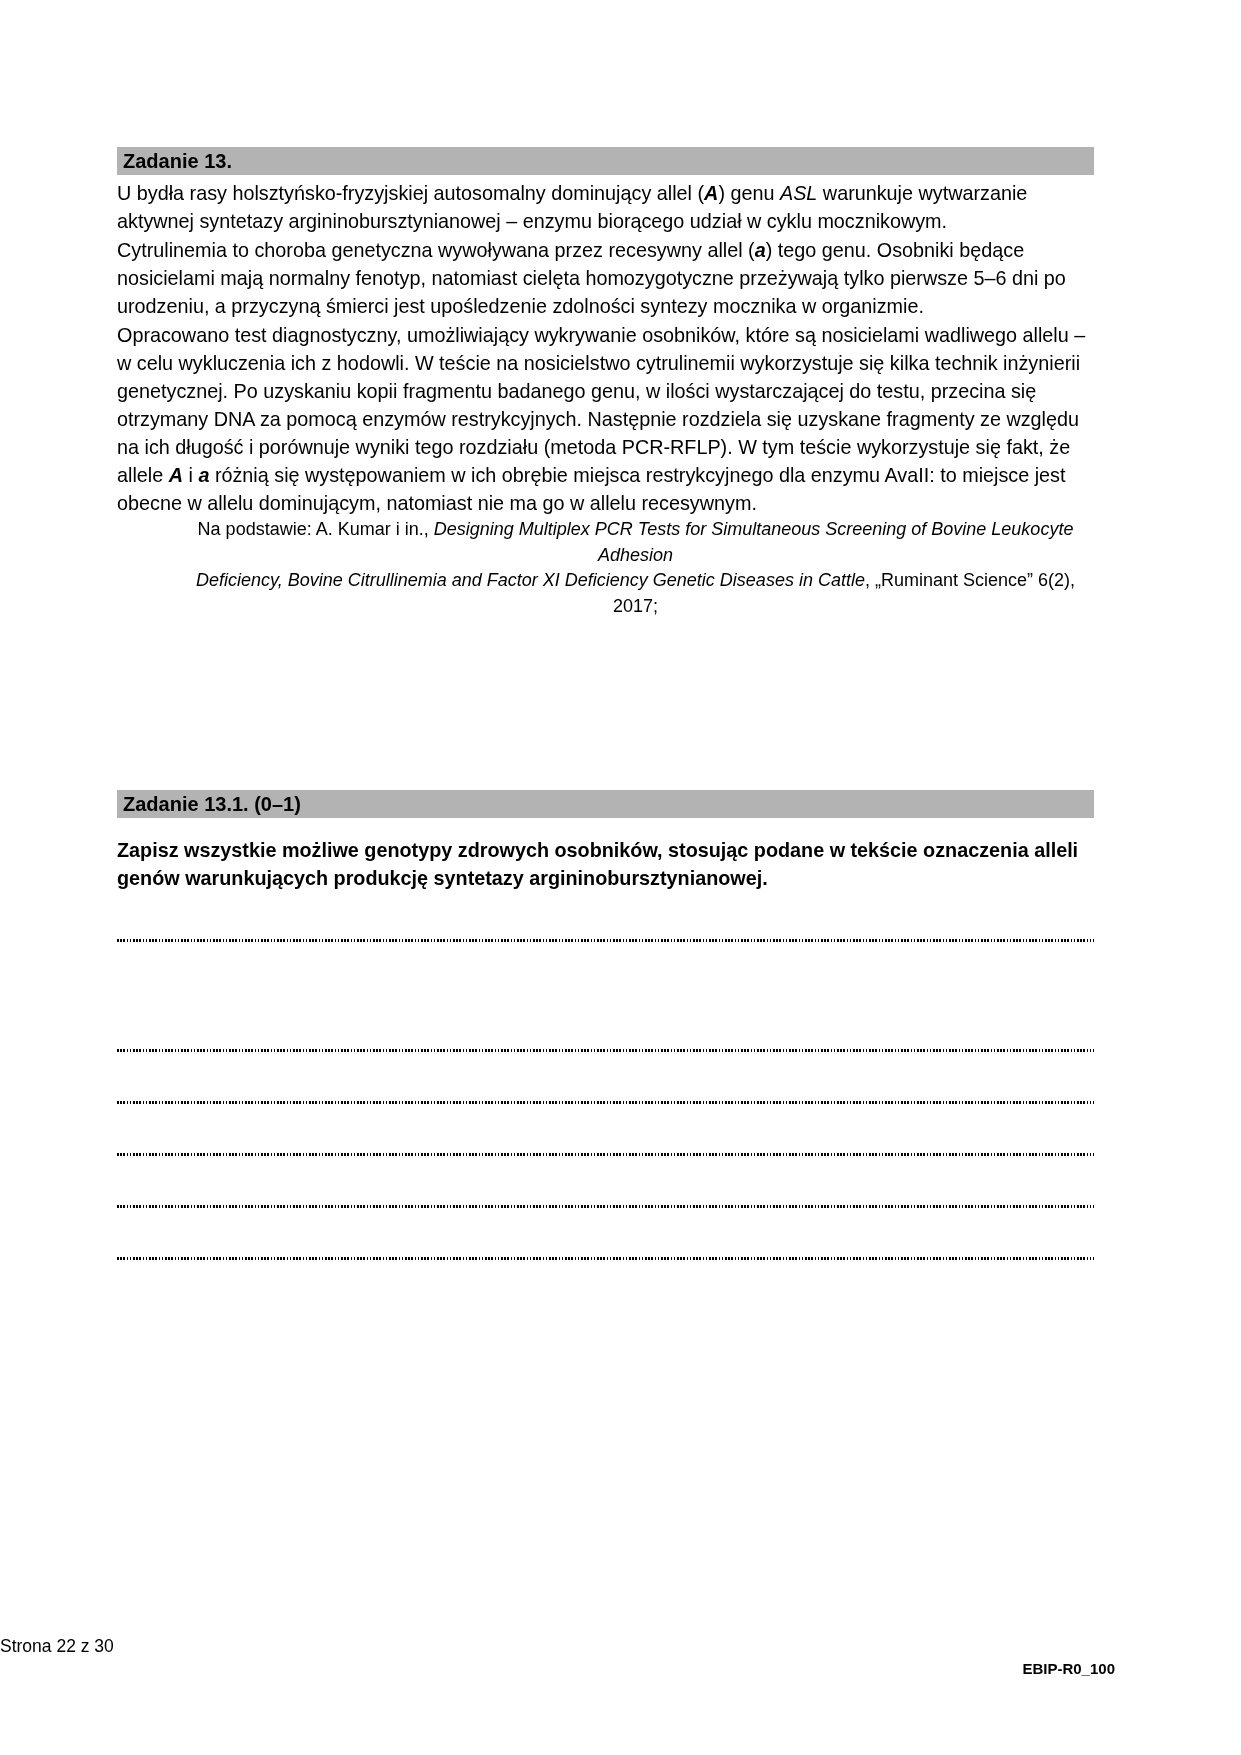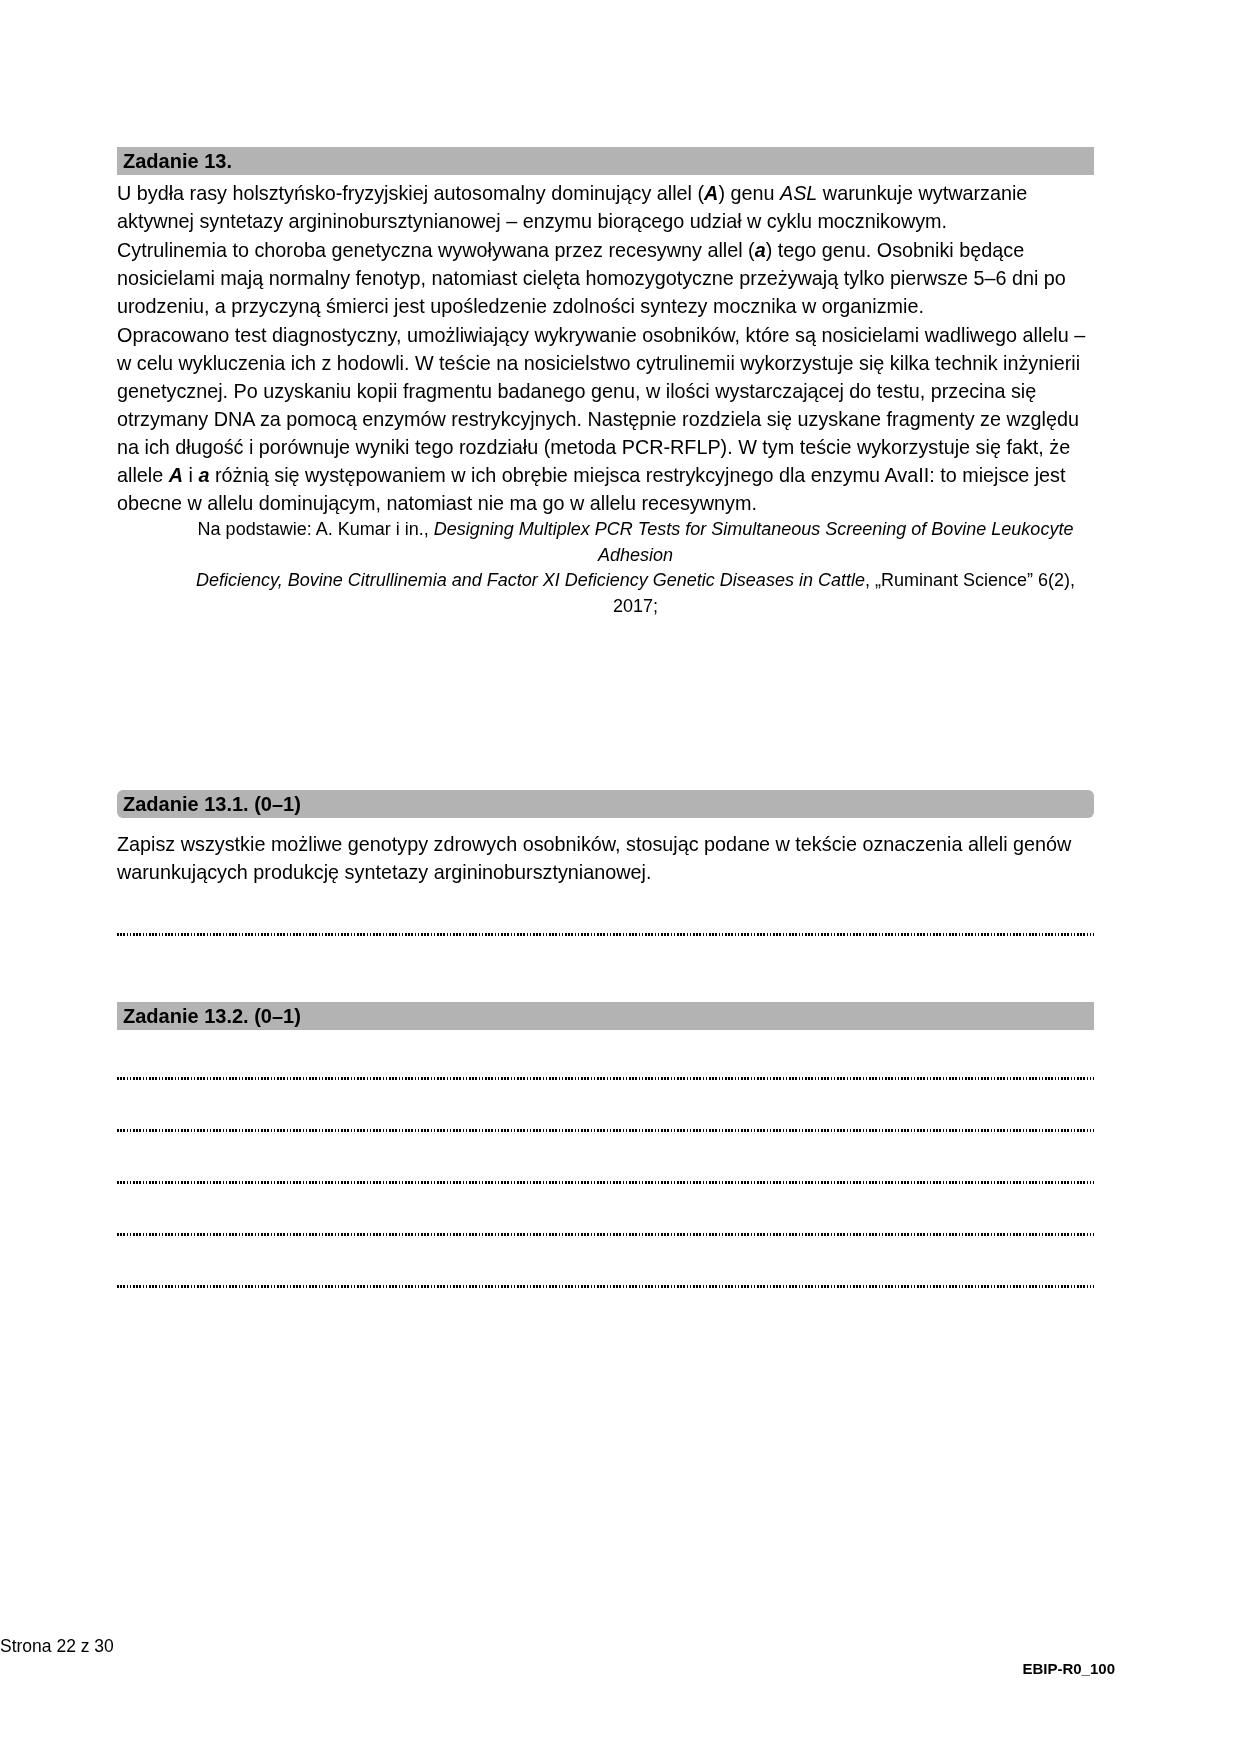--- a/index.html
+++ b/index.html
@@ -17,21 +17,21 @@
     height:28px; line-height:28px; padding-left:6px;
   }
   .body-text { font-size:19.8px; line-height:28px; margin-top:4px; text-align:left; }
   .body-text.follow { margin-top:1px; }
   .st-i  { font-style:italic; }
   .st-bi { font-weight:bold; font-style:italic; }
   .citation {
     font-size:18px; line-height:25.5px;
     text-align:center; padding-left:60px;
   }
-  .question { font-size:19.8px; line-height:28px; font-weight:normal; margin-top:12px; }
+  .question { font-size:19.8px; line-height:28px; font-weight:bold; margin-top:18px; }
   .answer-area .dots {
     height:3px; margin-top:49px;
     background-image:repeating-linear-gradient(90deg, #000 0, #000 1.6px, transparent 1.6px, transparent 3.2px);
   }
   .answer-area .dots:first-child { margin-top:47px; }
   .page-number {
     position:absolute; top:1636px; left:0; width:1130px;
     text-align:left; font-size:17.5px;
   }
   .doc-code {
@@ -47,29 +47,28 @@
   <p class="body-text"><span>U bydła rasy holsztyńsko-fryzyjskiej autosomalny dominujący allel (</span><span class="st-bi">A</span><span>) genu </span><span class="st-i">ASL</span><span> warunkuje wytwarzanie aktywnej syntetazy argininobursztynianowej – enzymu biorącego udział w cyklu mocznikowym.</span></p>
   <p class="body-text follow"><span>Cytrulinemia to choroba genetyczna wywoływana przez recesywny allel (</span><span class="st-bi">a</span><span>) tego genu. Osobniki będące nosicielami mają normalny fenotyp, natomiast cielęta homozygotyczne przeżywają tylko pierwsze 5–6 dni po urodzeniu, a przyczyną śmierci jest upośledzenie zdolności syntezy mocznika w organizmie.</span></p>
   <p class="body-text follow"><span>Opracowano test diagnostyczny, umożliwiający wykrywanie osobników, które są nosicielami wadliwego allelu – w celu wykluczenia ich z hodowli. W teście na nosicielstwo cytrulinemii wykorzystuje się kilka technik inżynierii genetycznej. Po uzyskaniu kopii fragmentu badanego genu, w ilości wystarczającej do testu, przecina się otrzymany DNA za pomocą enzymów restrykcyjnych. Następnie rozdziela się uzyskane fragmenty ze względu na ich długość i porównuje wyniki tego rozdziału (metoda PCR-RFLP). W tym teście wykorzystuje się fakt, że allele </span><span class="st-bi">A</span><span> i </span><span class="st-bi">a</span><span> różnią się występowaniem w ich obrębie miejsca restrykcyjnego dla enzymu AvaII: to miejsce jest obecne w allelu dominującym, natomiast nie ma go w allelu recesywnym.</span></p>
   <div class="citation">
     <div><span>Na podstawie: A. Kumar i in., </span><span class="st-i">Designing Multiplex PCR Tests for Simultaneous Screening of Bovine Leukocyte Adhesion</span></div>
     <div><span class="st-i">Deficiency, Bovine Citrullinemia and Factor XI Deficiency Genetic Diseases in Cattle</span><span>, „Ruminant Science” 6(2), 2017;</span></div>
   </div>
 </section>
 
 <section class="section sec-13-1">
-  <div class="task-header" style="background: rgb(179, 179, 179); border-radius: 6px;">Zadanie 13.1. (0–1)</div>
+  <div class="task-header" style="background: rgb(179, 179, 179);">Zadanie 13.1. (0–1)</div>
   <p class="question">Zapisz wszystkie możliwe genotypy zdrowych osobników, stosując podane w tekście oznaczenia alleli genów warunkujących produkcję syntetazy argininobursztynianowej.</p>
   <div class="answer-area">
       <div class="dots"></div>
     </div>
 </section>
 
 <section class="section sec-13-2">
-  <div class="task-header" style="background: rgb(179, 179, 179);">Zadanie 13.2. (0–1)</div>
   <div class="answer-area">
       <div class="dots"></div>
       <div class="dots"></div>
       <div class="dots"></div>
       <div class="dots"></div>
       <div class="dots"></div>
     </div>
 </section>
 
 <div class="page-number">Strona 22 z 30</div>

